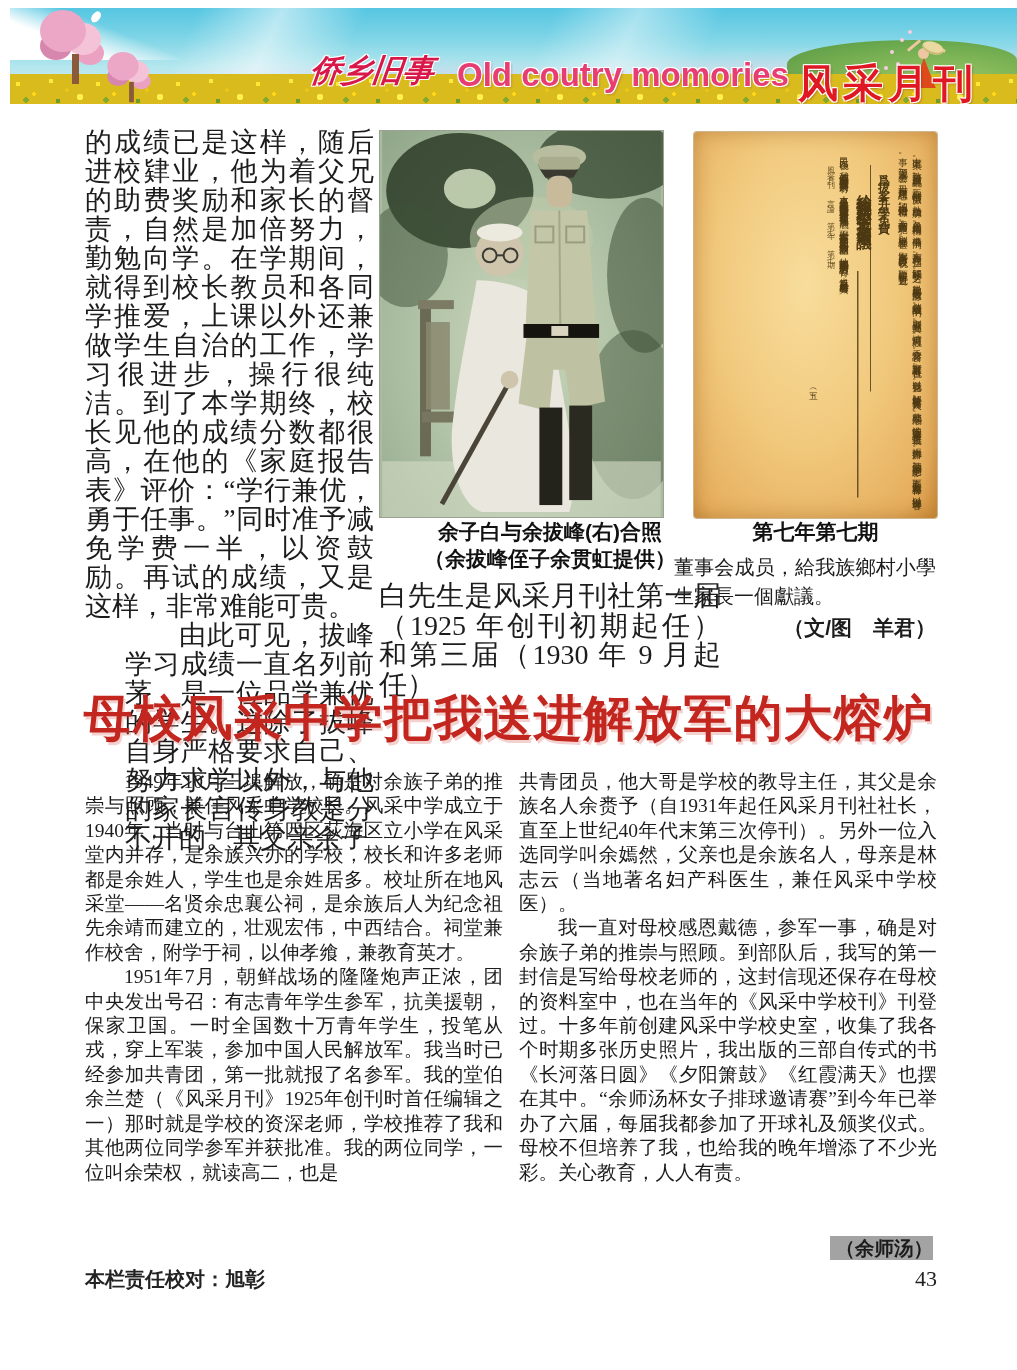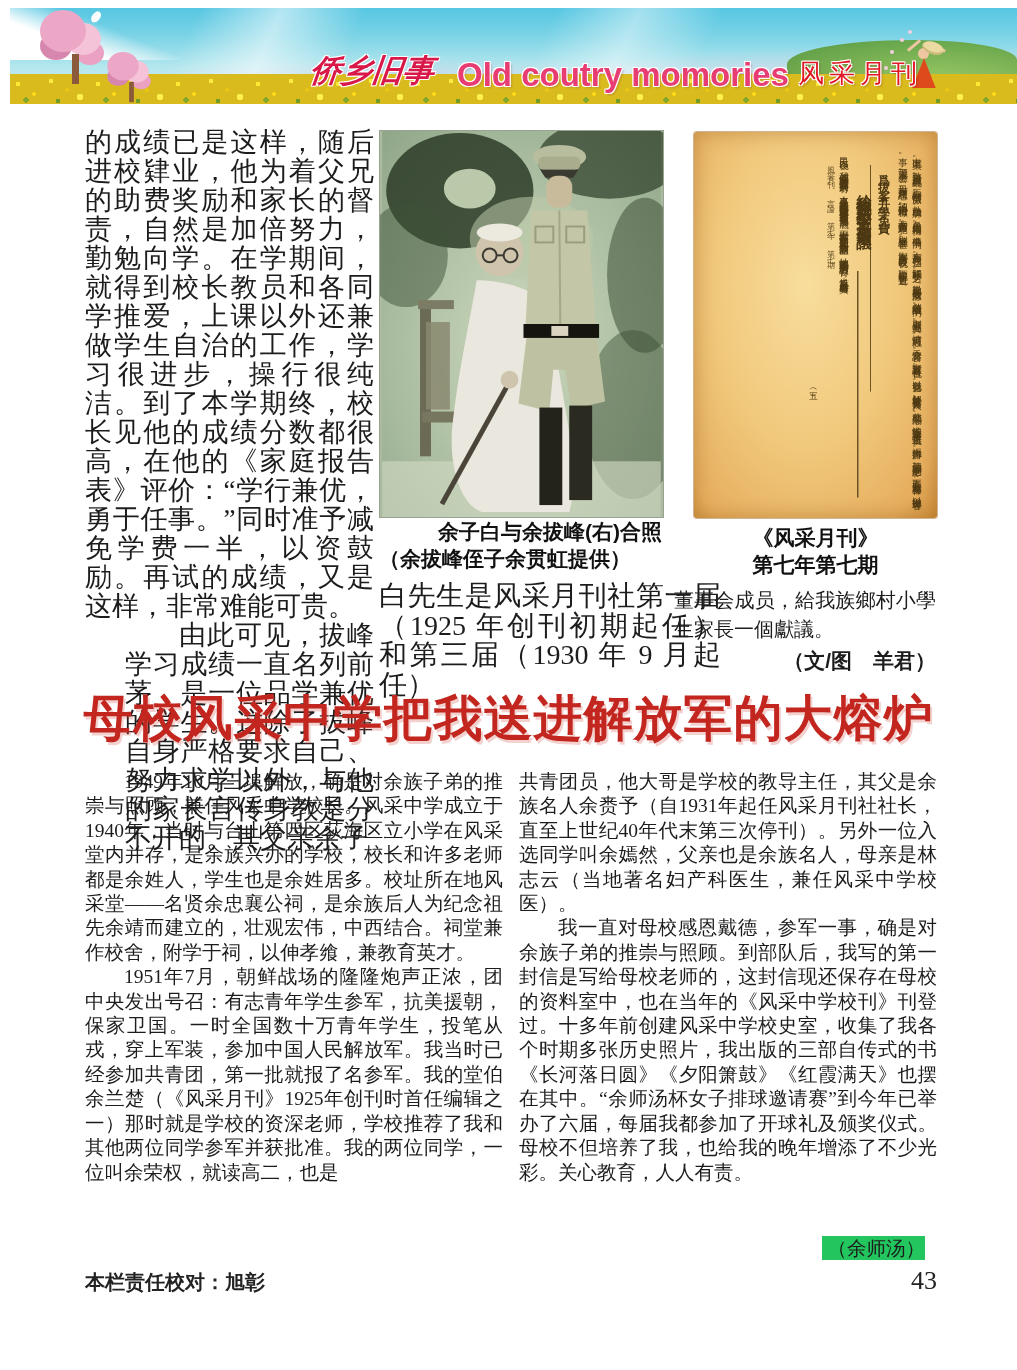--- a/index.html
+++ b/index.html
@@ -42,32 +42,32 @@
   .girl .arm-l{position:absolute;left:6px;top:8px;width:16px;height:3px;background:#eec6a2;transform:rotate(-40deg);}
   .girl .arm-r{position:absolute;left:28px;top:10px;width:18px;height:3px;background:#eec6a2;transform:rotate(25deg);}
   .girl .petals i{position:absolute;width:4px;height:4px;border-radius:50%;background:#f3cfe0;}
   .banner-cn{position:absolute;left:300px;top:42px;font-family:"DejaVu Serif", serif;font-style:italic;
     font-weight:bold;font-size:31px;color:#d9184a;transform:skewX(-6deg);
     text-shadow:-1px -1px 0 #fff,1px -1px 0 #fff,-1px 1px 0 #fff,1px 1px 0 #fff;}
   .banner-en{position:absolute;left:447px;top:48px;font-family:"Liberation Sans", sans-serif;
     font-size:33px;color:#e73d72;font-weight:600;
     text-shadow:-1px -1px 0 #fff,1px -1px 0 #fff,-1px 1px 0 #fff,1px 1px 0 #fff,2px 2px 2px rgba(120,40,70,.25);}
   .banner-mag{position:absolute;left:788px;top:48px;font-family:"Liberation Sans", sans-serif;
-    font-weight:normal;font-size:26px;color:#e01824;letter-spacing:5px;
+    font-weight:bold;font-size:40px;color:#e01824;letter-spacing:5px;
     text-shadow:-1px -1px 0 #fff,1px -1px 0 #fff,-1px 1px 0 #fff,1px 1px 0 #fff,2px 2px 2px rgba(120,20,20,.3);}
 
   
   .tl-col{position:absolute;left:85px;top:128px;width:289px;font-size:27px;line-height:29px;
     text-align:justify;text-justify:inter-character;}
   .tl-col p{margin:0;}
   .tl-col p.indent{text-indent:2em;margin-left:40px;}
 
   .photo1-wrap{position:absolute;left:379px;top:130px;width:342px;}
   .photo1{width:285px;height:388px;display:block;border:1px solid #9aa293;box-sizing:border-box;background:#aabba0;}
-  .cap{font-family:"Liberation Sans", sans-serif;font-weight:bold;font-size:21px;line-height:27px;color:#111;}
+  .cap{font-family:"Liberation Sans", sans-serif;font-weight:bold;font-size:21px;line-height:27px;color:#111;text-align:center;}
   .cap-center{text-align:center;}
   .below-text{font-size:28px;line-height:29.5px;text-align:justify;margin-top:9px;}
 
   .photo2-wrap{position:absolute;left:694px;top:132px;width:243px;}
   .oldpage{width:243px;height:386px;box-sizing:border-box;padding:18px 13px 14px 13px;border-radius:3px;
     background:radial-gradient(ellipse at 46% 40%, #f8dd9c 0%, #f1c97d 48%, #e6ae5e 85%, #d1933f 100%);
     box-shadow:inset 0 0 20px rgba(140,80,15,.4), 0 0 0 1px rgba(160,110,40,.5);}
   .oldpage-inner{writing-mode:vertical-rl;height:100%;width:100%;
     font-family:"Liberation Serif", serif;color:#4c3812;font-size:9.5px;line-height:14px;letter-spacing:1px;}
   .op-head{display:block;font-size:12px;font-weight:bold;letter-spacing:8px;padding-top:14px;margin:0 5px;}
@@ -84,27 +84,27 @@
   
   .article-title{position:absolute;left:0;top:686px;width:1017px;text-align:center;
     font-family:"Liberation Sans", sans-serif;font-weight:800;font-size:49px;letter-spacing:1px;
     color:#c2261e;text-shadow:2px 3px 0 rgba(205,70,60,.25);}
   .b-col{position:absolute;top:770px;width:418px;font-size:19.5px;line-height:24.4px;
     text-align:justify;text-justify:inter-character;}
   .b-col p{margin:0;text-indent:2em;}
   .b-col p.noindent{text-indent:0;}
   .b-col-left{left:85px;}
   .b-col-right{left:519px;height:490px;}
-  .byline2{position:absolute;right:12px;bottom:0;font-family:"Liberation Sans", sans-serif;
-    font-weight:normal;font-size:19.5px;background:#22c55e;padding-left:6px;}
+  .byline2{position:absolute;right:4px;bottom:0;font-family:"Liberation Sans", sans-serif;
+    font-weight:bold;font-size:19.5px;background:#a3a3a3;padding-left:6px;}
 
   
   .footer{position:absolute;left:85px;top:1266px;width:852px;display:flex;justify-content:space-between;align-items:baseline;}
   .proof{font-family:"Liberation Sans", sans-serif;font-weight:bold;font-size:20px;color:#222;}
-  .pagenum{font-size:26px;color:#222;}
+  .pagenum{font-size:22px;color:#222;}
 </style>
 </head>
 <body>
 
 <div id="page">
 
   <div class="banner">
     <div class="wedge"></div>
     <span class="petal" style="left:34px;top:8px;width:16px;height:10px;transform:rotate(-20deg);"></span>
     <span class="petal" style="left:58px;top:16px;width:13px;height:8px;transform:rotate(24deg);"></span>
@@ -193,21 +193,20 @@
     <div class="oldpage">
       <div class="oldpage-inner">
         <span>出此下策。致自治反成自亂。弄到群情憤激。熱血槓牌。各房已走極端。準備爭鬥。大有如矢在弦。一觸即發之勢。從此房界裂痕愈深。倘若釀成爭鬥。則煮豆燃萁。情何忍觀。委會諸公。實難辭其咎也。以我管見。解鈴還需繫鈴人。此種惡潮。惟望委會諸公主持正義。竭力排解。使惡潮歸于絕影。而不致貽害桑梓。以後辦理各事。尤望一秉至公。毋存封建思想。須認定自治目標。幸勿背道而馳。則梓里幸甚。亦鄙人所馨香以祝。而禱祝祈之者也。</span>
         <span class="op-head">爲拔峯升學免費</span>
         <span class="op-title">給我族鄉村小學生家長一個獻議</span>
         <span>民元以後：我們僻處海隅素號儒林的余村，本來是受過新時代的潮流激盪從很發達的舊文化崩潰底，不變出很蓬勃的新文化的一個宗族團體。牠的裏頭辦的所謂教育，也算乘着廢科舉興</span>
         <span class="op-margin">風采月刊　言論　第七年　第七期</span>
         <span class="op-page">（五）</span>
       </div>
     </div>
-    <div class="cap cap-center" style="margin-top:6px;">《风采月刊》</div>
     <div class="cap cap-center">第七年第七期</div>
     <div class="photo2-below">
       <span>董事会成员，給我族鄉村小學生家長一個獻議。</span>
       <div class="byline1">（文/图　羊君）</div>
     </div>
   </div>
 
   <div class="article-title">母校风采中学把我送进解放军的大熔炉</div>
 
   <div class="b-col b-col-left">

